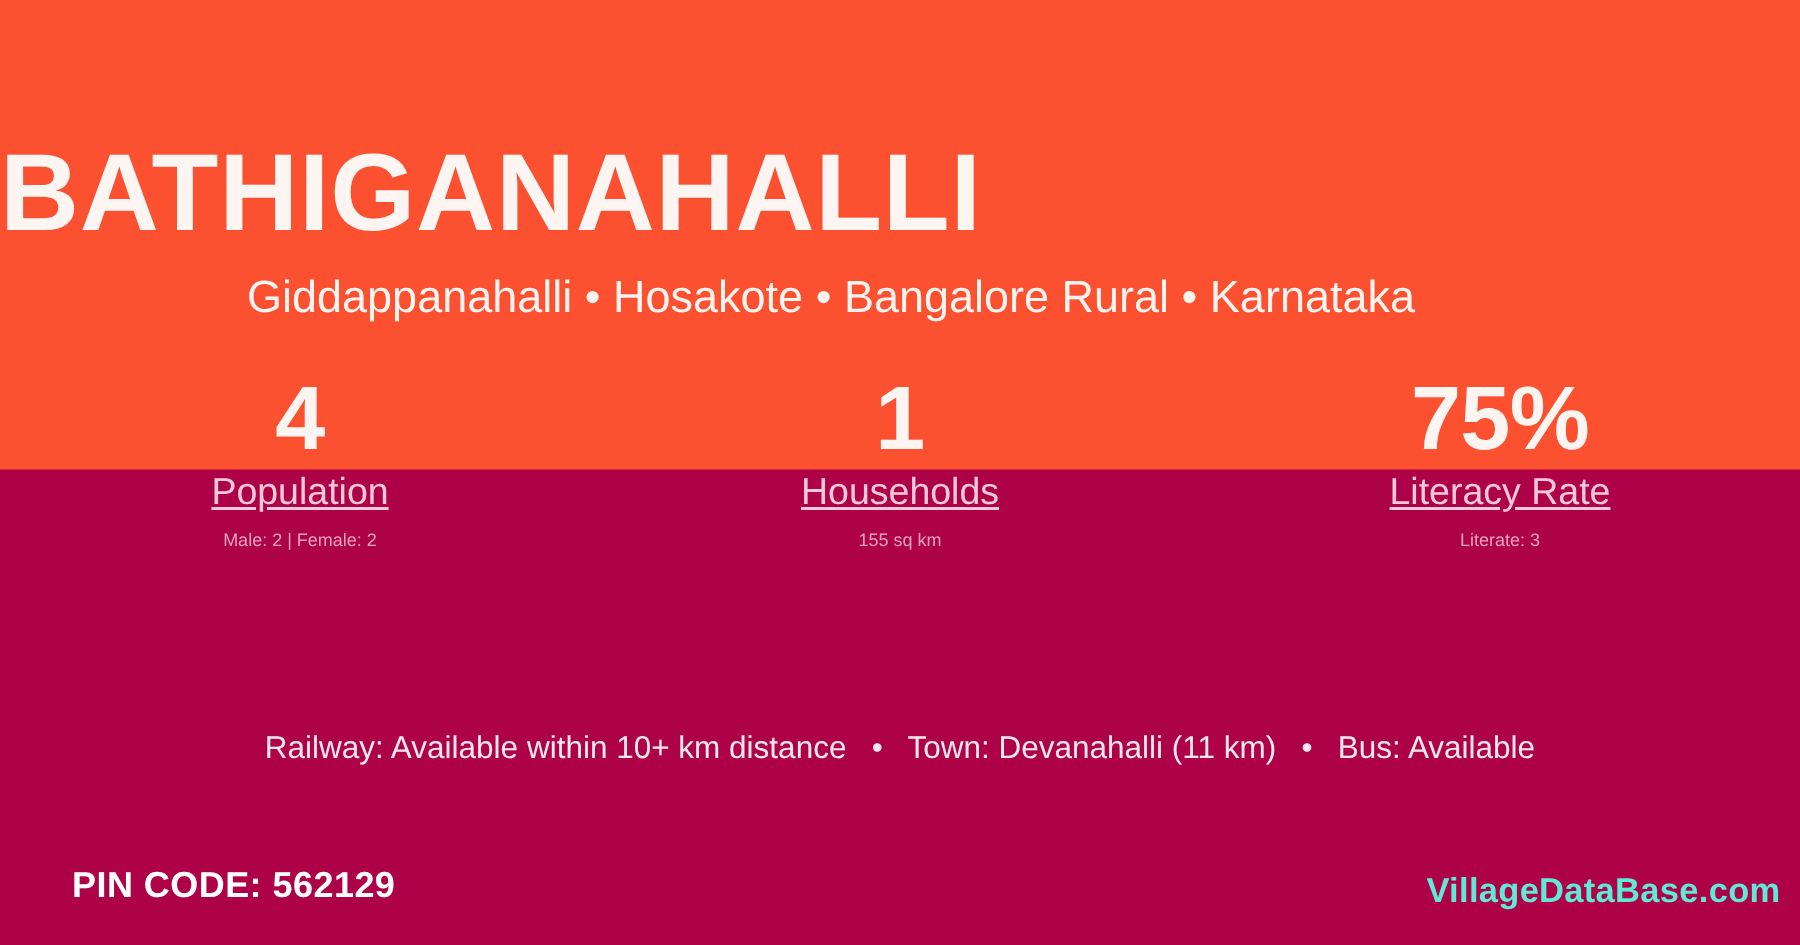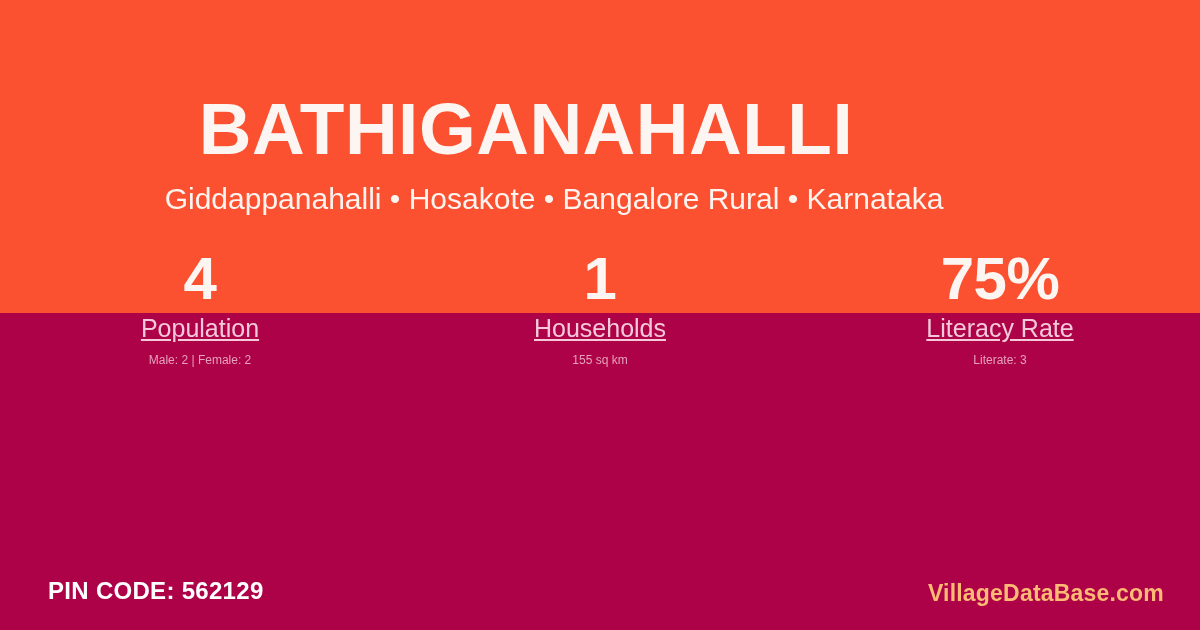--- a/index.html
+++ b/index.html
@@ -24,21 +24,20 @@
     top: 0;
     width: 1200px;
     height: 313px;
     background: #fc5130;
   }
   #village-title {
     position: absolute;
     left: 0;
     top: 85px;
     width: 1052px;
-    text-align: center;
     color: #fdf5f1;
     font-size: 73px;
     font-weight: 700;
     letter-spacing: 0.5px;
     line-height: 88px;
     white-space: nowrap;
   }
   #village-subtitle {
     position: absolute;
     left: 0;
@@ -111,23 +110,23 @@
     top: 576px;
     color: #ffffff;
     font-size: 24px;
     font-weight: 700;
     line-height: 30px;
     letter-spacing: 0.3px;
     margin-left: 20px;
   }
   #site-watermark {
     position: absolute;
-    right: 36px;
+    right: 13px;
     top: 578px;
-    color: #fdba74;
+    color: #5eead4;
     font-size: 23px;
     font-weight: 700;
     line-height: 30px;
     letter-spacing: 0.2px;
   }
 </style>
 </head>
 <body>
 
 <div id="card">
@@ -153,18 +152,25 @@
     </div>
 
     <div class="stat-col">
       <div class="stat-value">75%</div>
       <div class="stat-label">Literacy Rate</div>
       <div class="stat-sub">Literate: 3</div>
     </div>
 
   </div>
 
+  <div id="amenities-row">
+    <span>Railway: Available within 10+ km distance</span>
+    <span class="amenity-sep">•</span>
+    <span>Town: Devanahalli (11 km)</span>
+    <span class="amenity-sep">•</span>
+    <span>Bus: Available</span>
+  </div>
 
   <div id="pin-code">PIN CODE: 562129</div>
 
   <div id="site-watermark">VillageDataBase.com</div>
 
 </div>
 
 </body></html>

